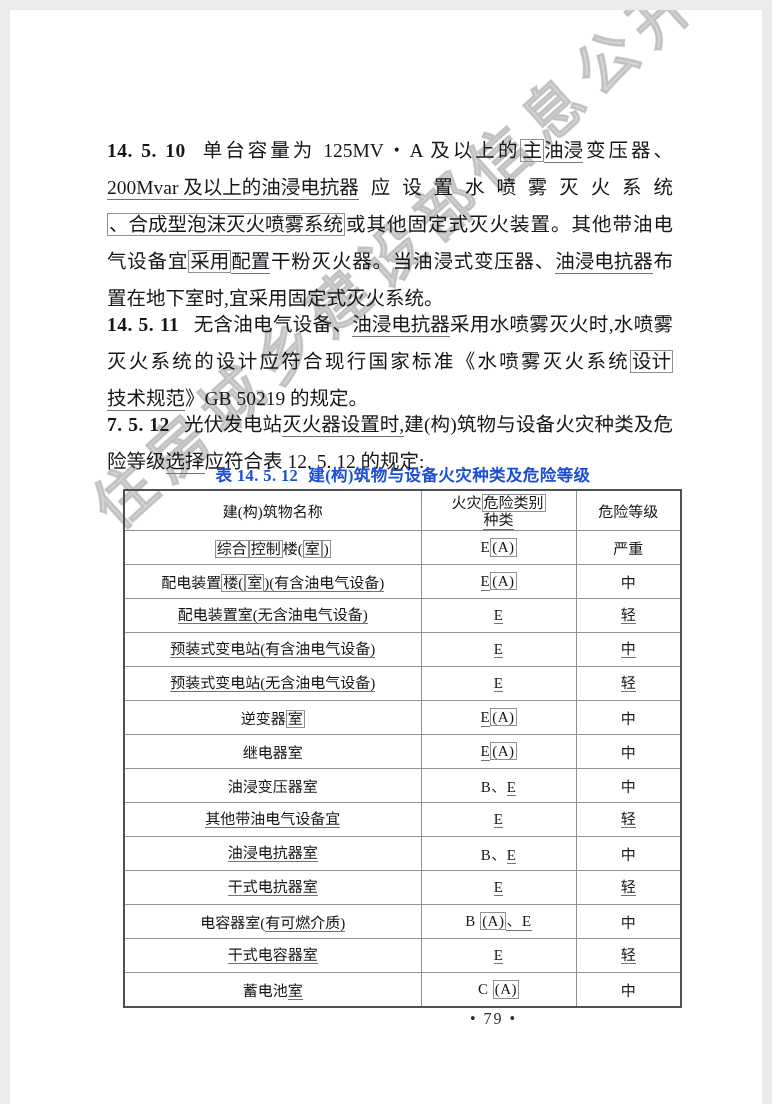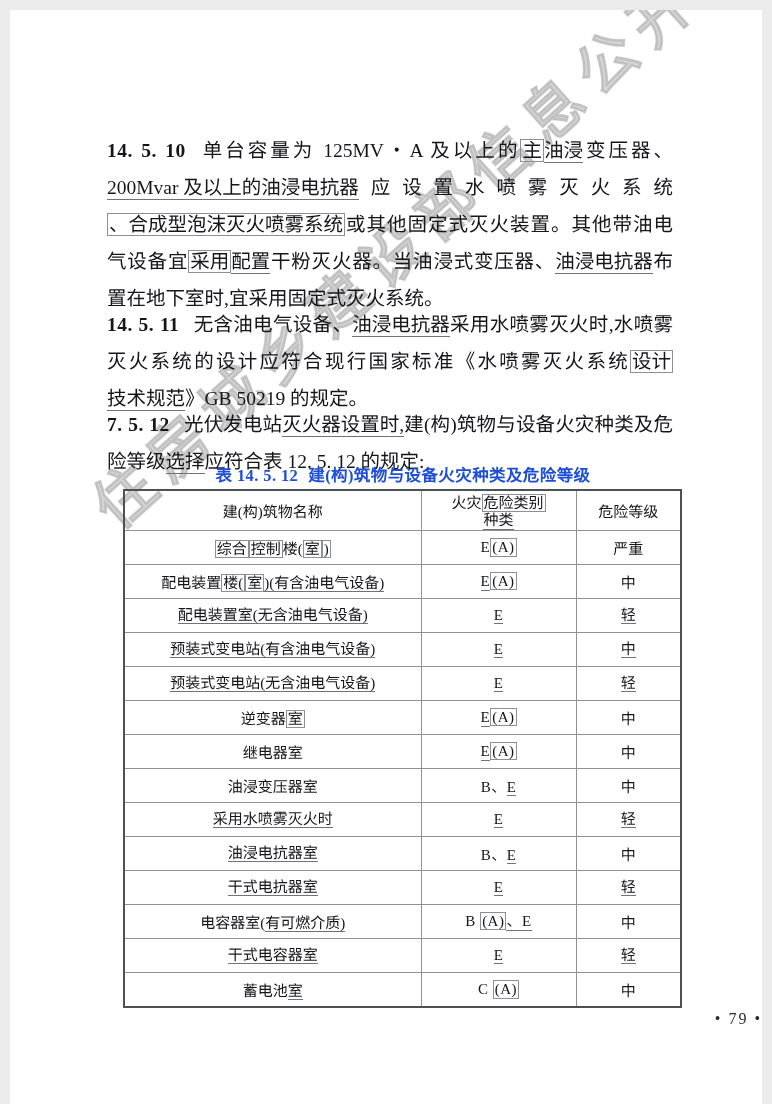--- a/index.html
+++ b/index.html
@@ -136,21 +136,21 @@
 
   .tbl-wrap .bx { border-width: 1.3px; text-align: right; }
   .tbl-wrap .ul { border-bottom-width: 1.3px; }
 
   
   .footer {
     position: absolute;
     top: 1000px;
     left: 0;
     width: 752px;
-    text-align: right;
+    text-align: left;
     z-index: 10;
   }
   .pageno {
     display: inline-block;
     margin-left: 460px;
     font-size: 16px;
     color: #2a2c30;
     letter-spacing: 2px;
     font-family: "Liberation Serif", serif;
   }
@@ -229,21 +229,21 @@
               <td><span><span>继电器室</span></span></td>
               <td class="code"><span><span class="ul">E</span><span class="bx">(A)</span></span></td>
               <td><span><span>中</span></span></td>
             </tr>
             <tr>
               <td><span><span>油浸变压器室</span></span></td>
               <td class="code"><span><span>B、</span><span class="ul">E</span></span></td>
               <td><span><span>中</span></span></td>
             </tr>
             <tr>
-              <td><span><span class="ul">采用水喷雾灭火时</span></span></td>
+              <td><span><span class="ul">其他带油电气设备宜</span></span></td>
               <td class="code"><span><span class="ul">E</span></span></td>
               <td><span><span class="ul">轻</span></span></td>
             </tr>
             <tr>
               <td><span><span class="ul">油浸电抗器室</span></span></td>
               <td class="code"><span><span>B、</span><span class="ul">E</span></span></td>
               <td><span><span>中</span></span></td>
             </tr>
             <tr>
               <td><span><span class="ul">干式电抗器室</span></span></td>

